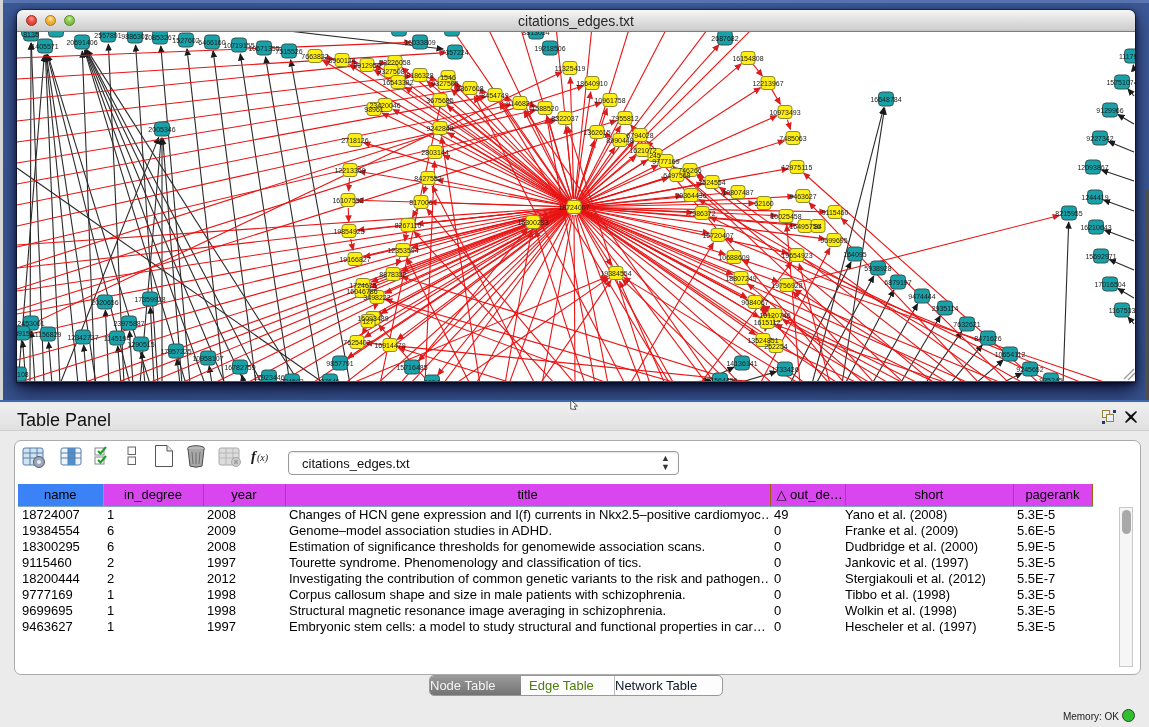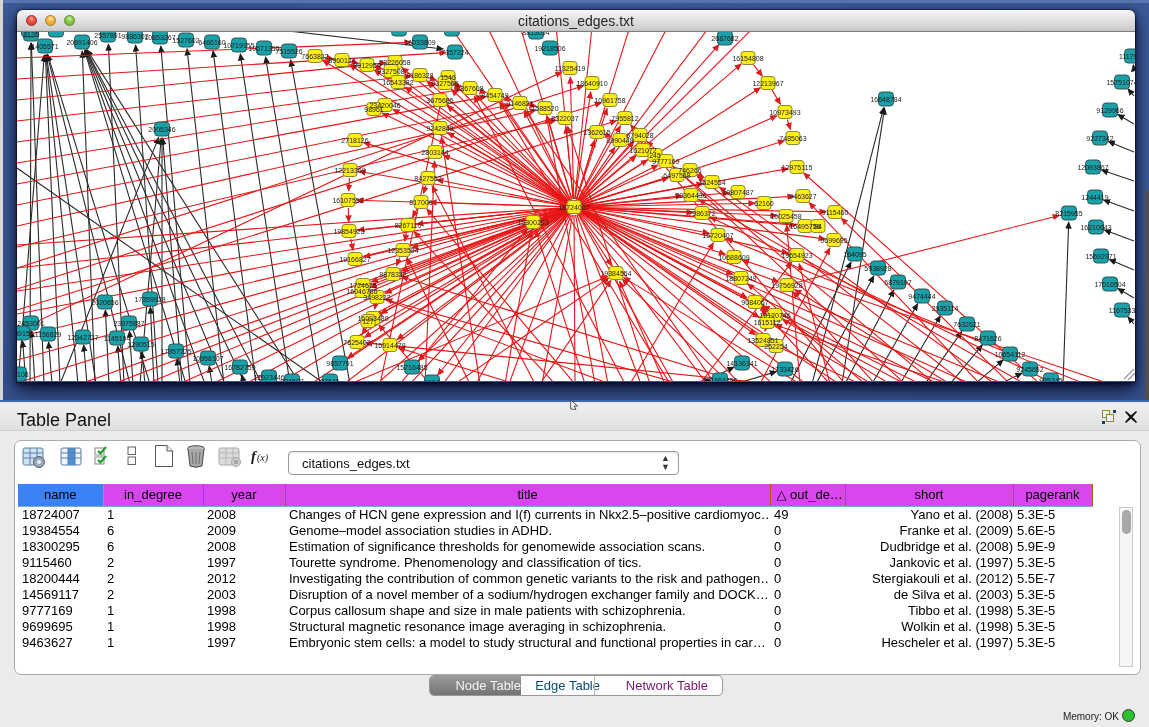--- a/index.html
+++ b/index.html
@@ -28,30 +28,30 @@
 #inner{position:absolute;left:14px;top:38px;width:1127px;height:235px;background:#fff;border:1px solid #ababab;border-radius:7px}
 #toolbar{position:absolute;left:0px;top:2px;width:1100px;height:30px}
 #combo{position:absolute;left:273px;top:8px;width:391px;height:24px;background:#fff;border:1px solid #9a9a9a;border-radius:4px;box-shadow:inset 0 1px 2px rgba(0,0,0,.1)}
 #combo .txt{position:absolute;left:13px;top:4px;font-size:13px;color:#111}
 #combo .spin{position:absolute;right:8px;top:2px;font-size:9px;color:#333;line-height:9px;text-align:center}
 
 #tbl{position:absolute;left:3px;top:43px;width:1074px;border-collapse:collapse;table-layout:fixed;font-size:13px;color:#000}
 #tbl th{height:22px;font-weight:normal;background:#d946ef;border-right:1px solid #a16207;border-bottom:1px solid #82aabf;overflow:hidden;white-space:nowrap}
 #tbl th.h0{background:#3b82f6;border-right:1px solid #9a9a9a}
 #tbl td{height:16px;padding:0 0 0 4px;overflow:hidden;white-space:nowrap;font-size:13px}
-#tbl td.c5{text-align:right;padding:0}
+#tbl td.c5{text-align:left;padding:0}
 #tbl tr{height:16px}
 #vscroll{position:absolute;left:1104px;top:66px;width:14px;height:160px;background:#f6f6f6;border:1px solid #c9c9c9}
 #vthumb{position:absolute;left:2px;top:2px;width:9px;height:24px;background:#a9a9a9;border-radius:5px}
 
 #tabs{position:absolute;left:429px;top:273px;width:294px;height:21px;border:1px solid #989898;border-radius:5px;background:#fdfdfd;overflow:hidden}
-#tabs .seg{position:absolute;top:0;height:21px;font-size:13px;text-align:right;line-height:20px}
+#tabs .seg{position:absolute;top:0;height:21px;font-size:13px;text-align:left;line-height:20px}
 #seg1{left:0;width:91px;background:linear-gradient(#9a9a9a,#6f6f6f);color:#f4f4f4}
-#seg2{left:81px;width:89px;color:#0c4a6e}
-#seg3{left:164px;width:114px;color:#701a75;border-left:1px solid #bbb}
+#seg2{left:99px;width:89px;color:#4d7c0f}
+#seg3{left:184px;width:114px;color:#0f172a;border-left:1px solid #bbb}
 #status{position:absolute;right:30px;top:309px;font-size:10px;color:#222}
 #statdot{position:absolute;right:14px;top:307px;width:13px;height:13px;border-radius:50%;background:#2ec02e;border:1px solid #3a3a3a}
 #rstriptop{position:absolute;right:0;top:190px;width:4px;height:210px;background:#4e4e4e}
 </style></head>
 <body>
 <div id="screen">
   <div id="desktop">
     <div id="win">
       <div id="canvas">
           <svg width="1118" height="349" viewBox="0 0 1118 349" style="position:absolute;left:0;top:0">
@@ -766,49 +766,40 @@
               <td class="c4">0</td>
               <td class="c5">Franke et al. (2009)</td>
               <td class="c6">5.6E-5</td>
             </tr>
 <tr>
               <td class="c0">18300295</td>
               <td class="c1">6</td>
               <td class="c2">2008</td>
               <td class="c3">Estimation of significance thresholds for genomewide association scans.</td>
               <td class="c4">0</td>
-              <td class="c5">Dudbridge et al. (2008)</td>
-              <td class="c6">5.9E-9</td>
+              <td class="c5">Dudbridge et al. (2000)</td>
+              <td class="c6">5.9E-5</td>
             </tr>
 <tr>
               <td class="c0">9115460</td>
               <td class="c1">2</td>
               <td class="c2">1997</td>
               <td class="c3">Tourette syndrome. Phenomenology and classification of tics.</td>
               <td class="c4">0</td>
               <td class="c5">Jankovic et al. (1997)</td>
               <td class="c6">5.3E-5</td>
             </tr>
 <tr>
               <td class="c0">18200444</td>
               <td class="c1">2</td>
               <td class="c2">2012</td>
               <td class="c3">Investigating the contribution of common genetic variants to the risk and pathogen…</td>
               <td class="c4">0</td>
               <td class="c5">Stergiakouli et al. (2012)</td>
               <td class="c6">5.5E-7</td>
-            </tr>
-<tr>
-              <td class="c0">14569117</td>
-              <td class="c1">2</td>
-              <td class="c2">2003</td>
-              <td class="c3">Disruption of a novel member of a sodium/hydrogen exchanger family and DOCK…</td>
-              <td class="c4">0</td>
-              <td class="c5">de Silva et al. (2003)</td>
-              <td class="c6">5.3E-5</td>
             </tr>
 <tr>
               <td class="c0">9777169</td>
               <td class="c1">1</td>
               <td class="c2">1998</td>
               <td class="c3">Corpus callosum shape and size in male patients with schizophrenia.</td>
               <td class="c4">0</td>
               <td class="c5">Tibbo et al. (1998)</td>
               <td class="c6">5.3E-5</td>
             </tr>

